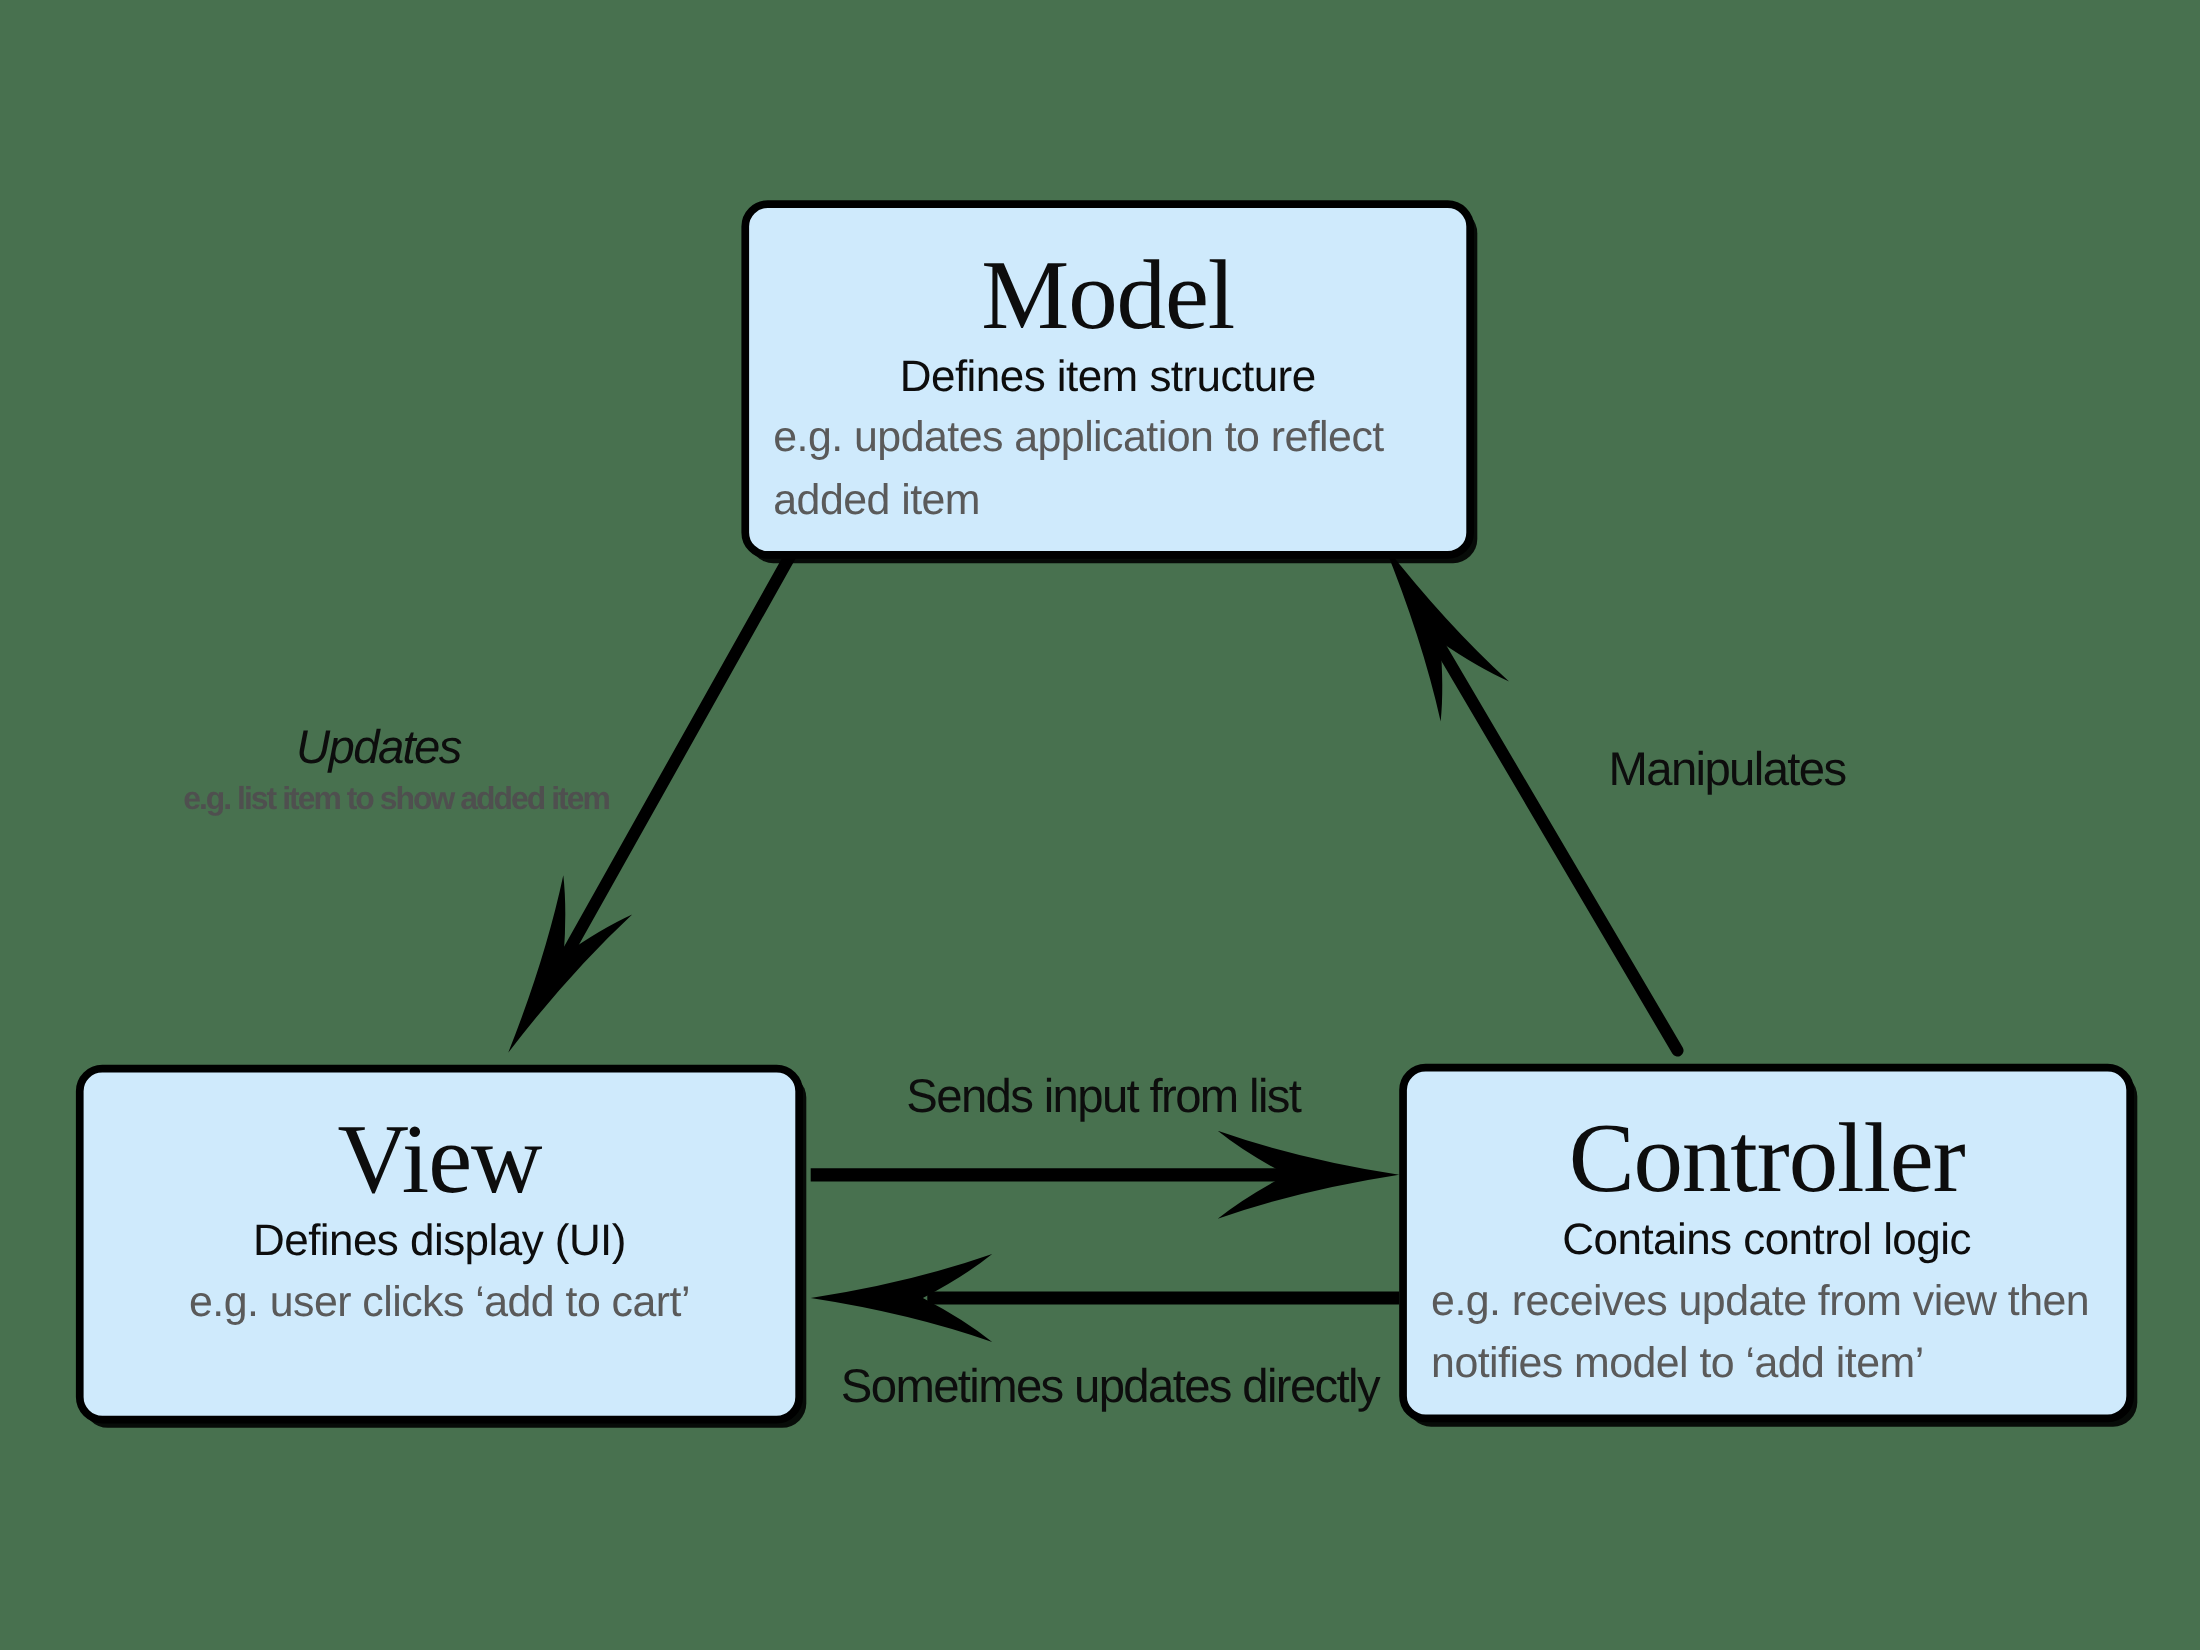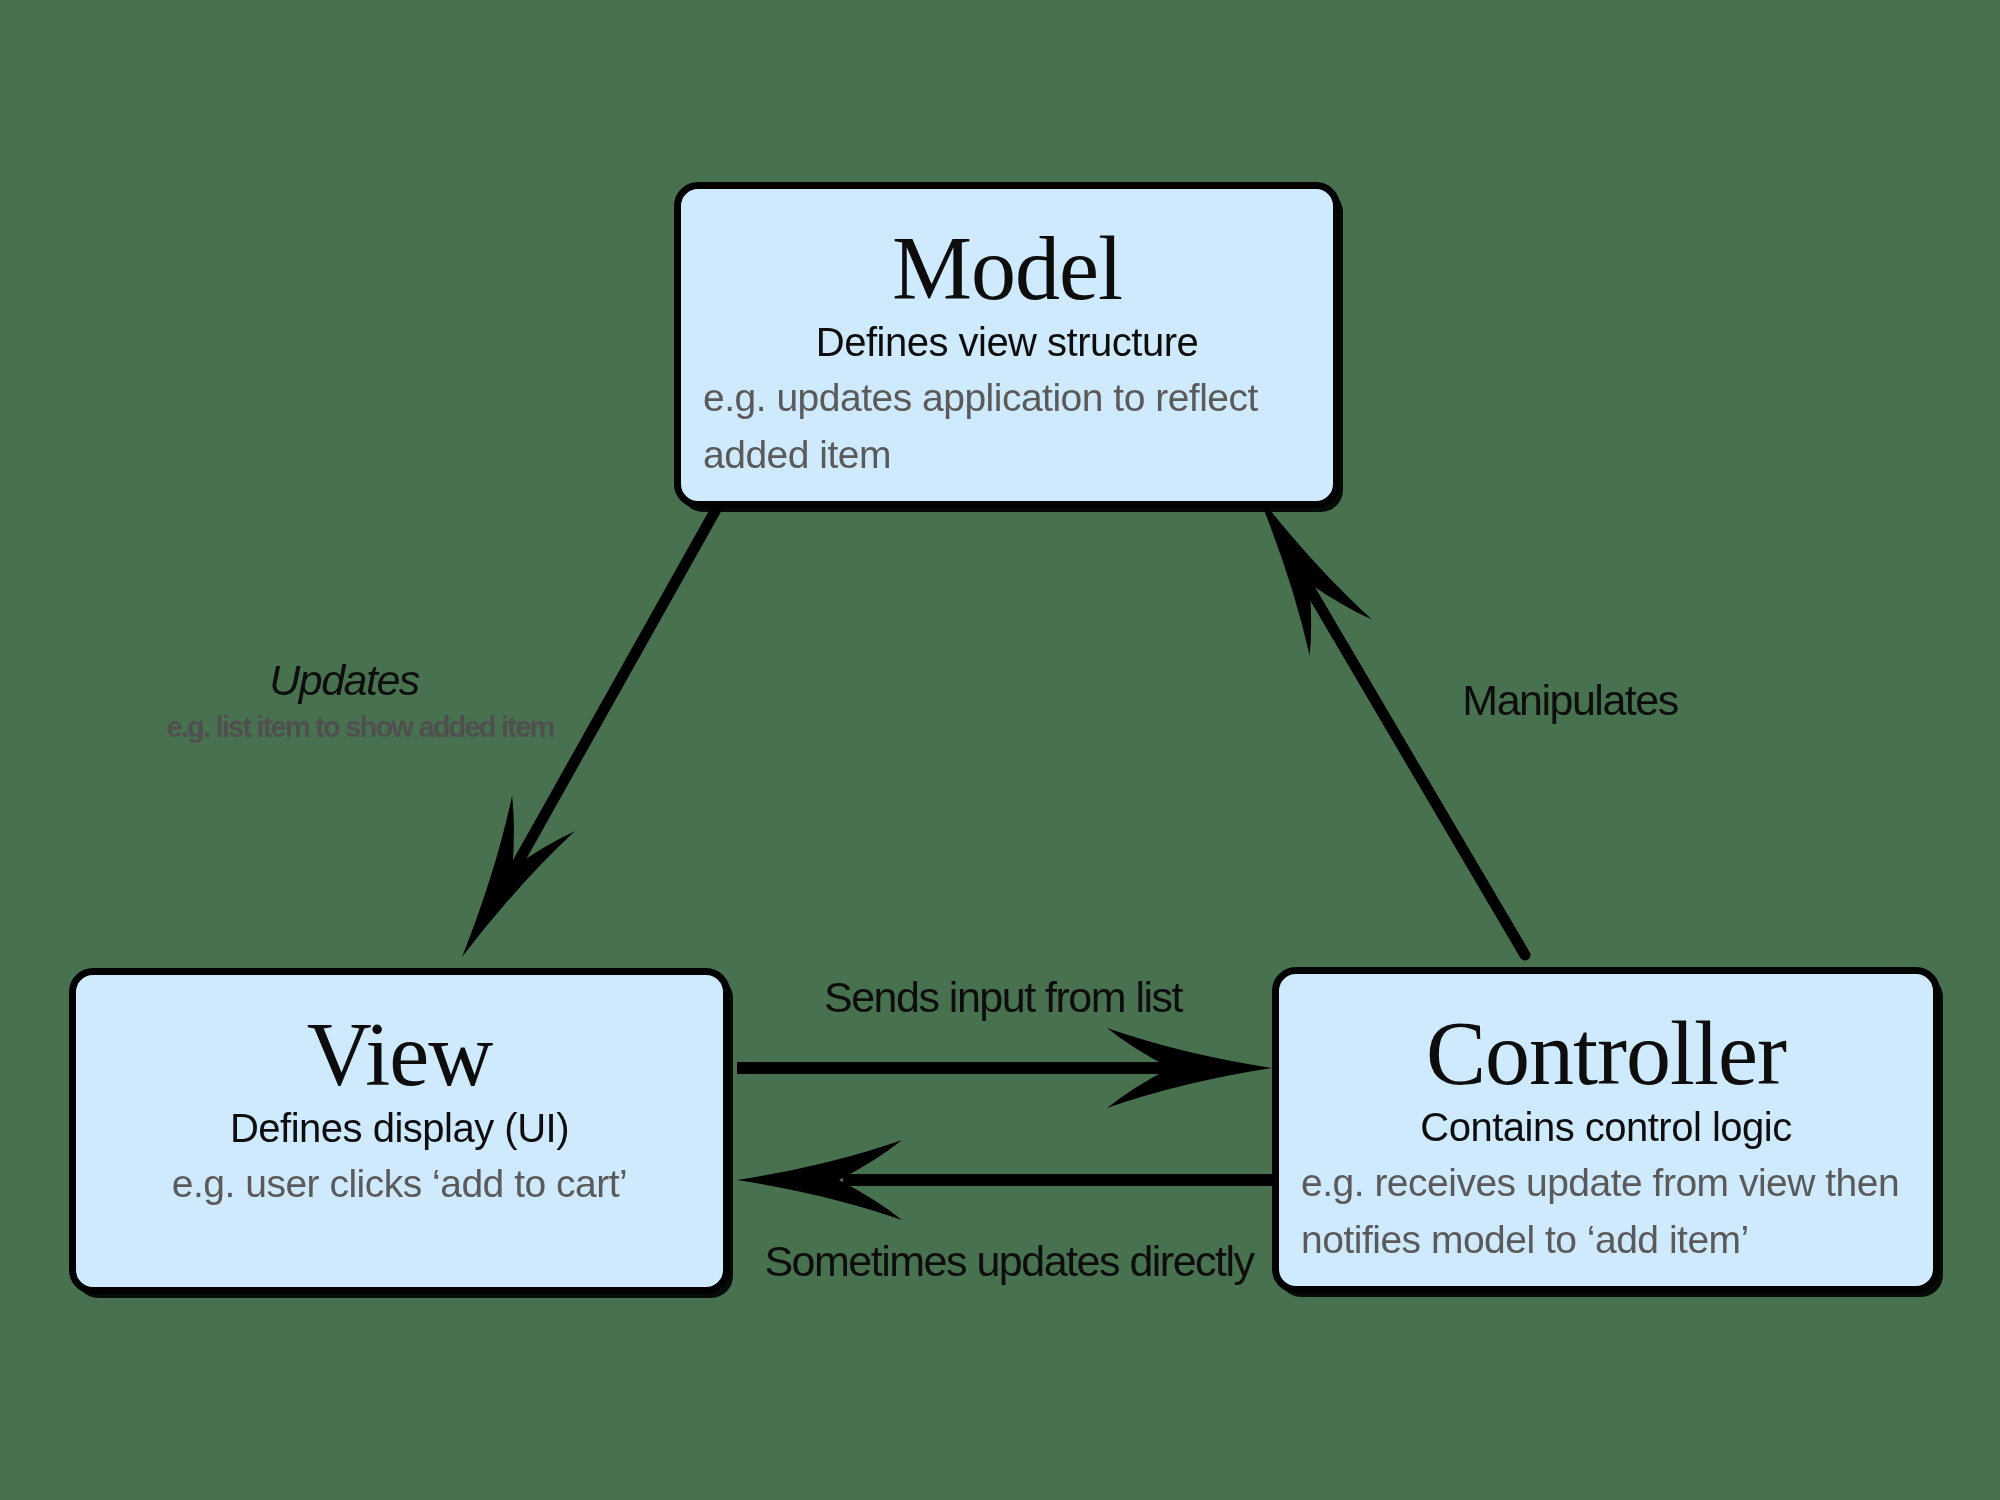--- a/index.html
+++ b/index.html
@@ -118,21 +118,21 @@
       <path d="M 737,1180
                Q 827.8,1194 902,1220
                Q 877.3,1200 839,1180
                Q 877.3,1160 902,1140
                Q 827.8,1166 737,1180 Z" fill="#000"></path>
     </g>
   </svg>
 
   <div class="node node-model">
     <div class="node-title">Model</div>
-    <div class="node-subtitle">Defines view structure</div>
+    <div class="node-subtitle">Defines item structure</div>
     <div class="node-desc desc-left">e.g. updates application to reflect added item</div>
   </div>
 
   <div class="node node-view">
     <div class="node-title">View</div>
     <div class="node-subtitle">Defines display (UI)</div>
     <div class="node-desc desc-center">e.g. user clicks ‘add to cart’</div>
   </div>
 
   <div class="node node-controller">

